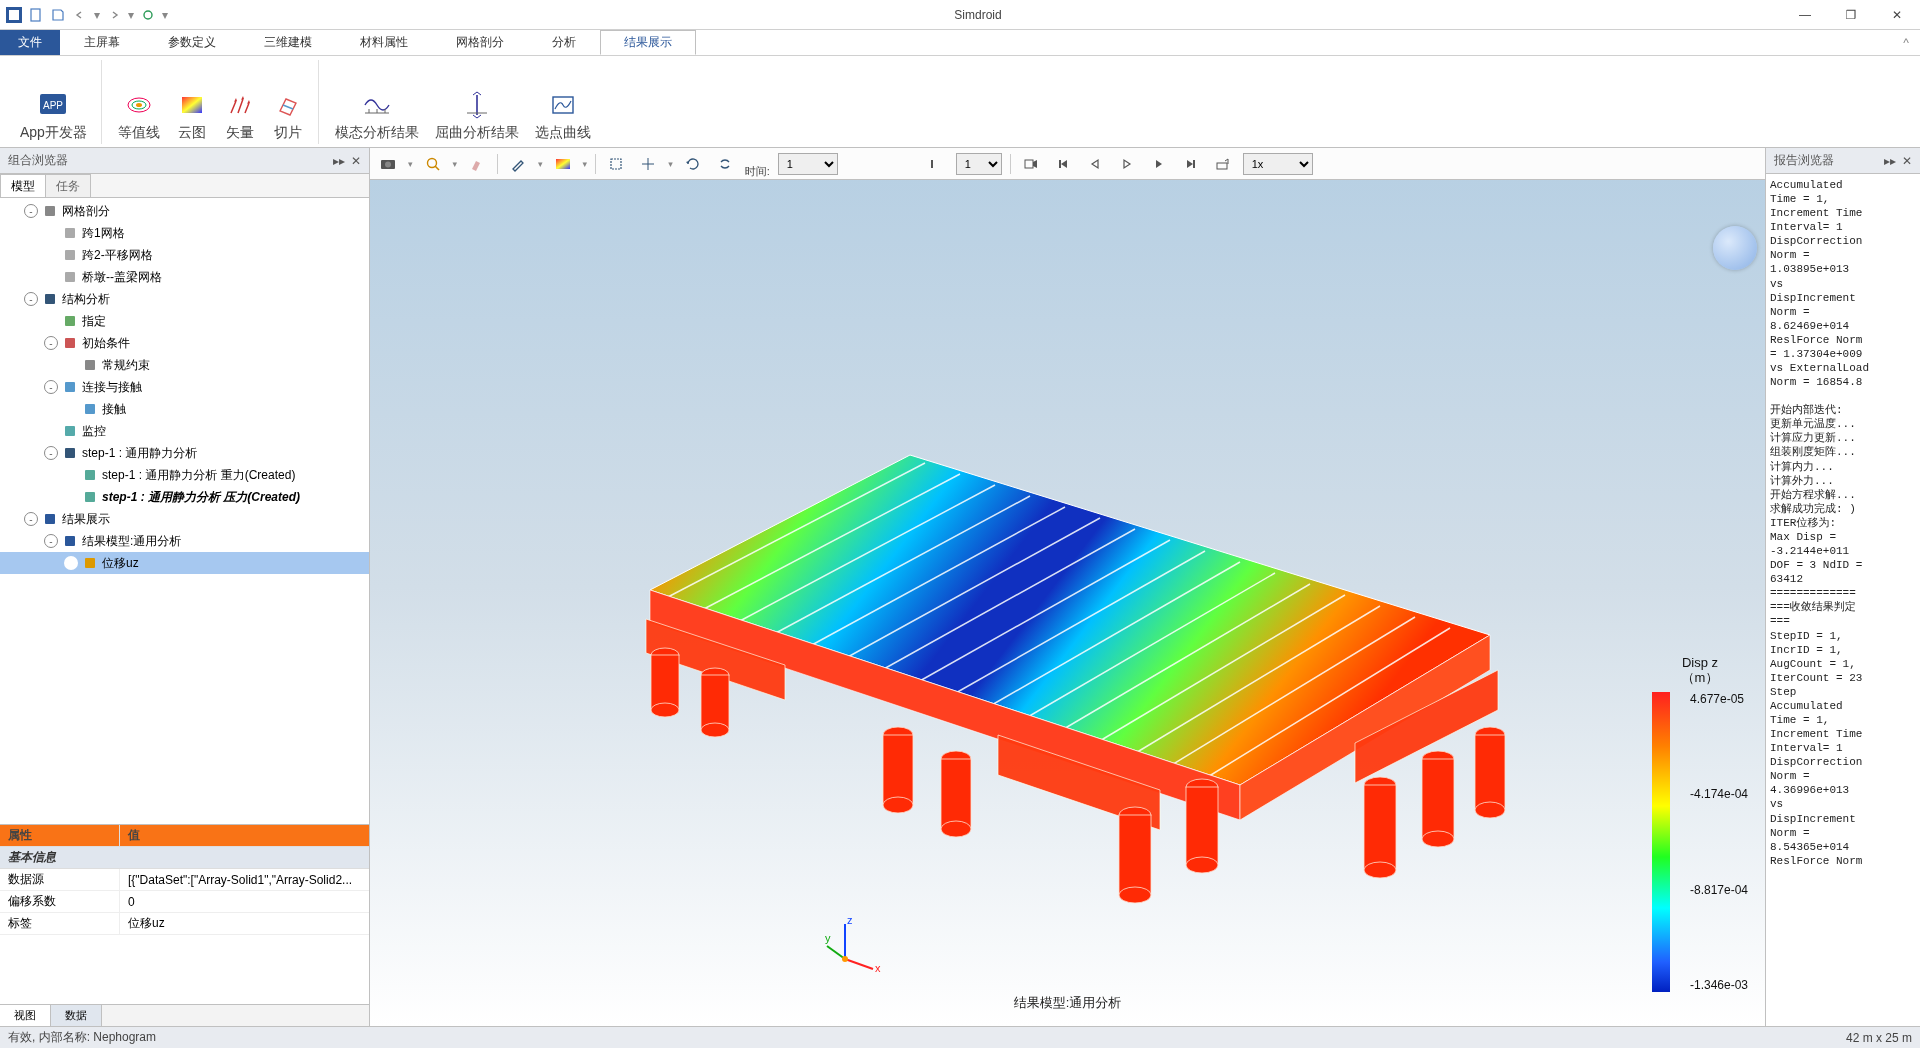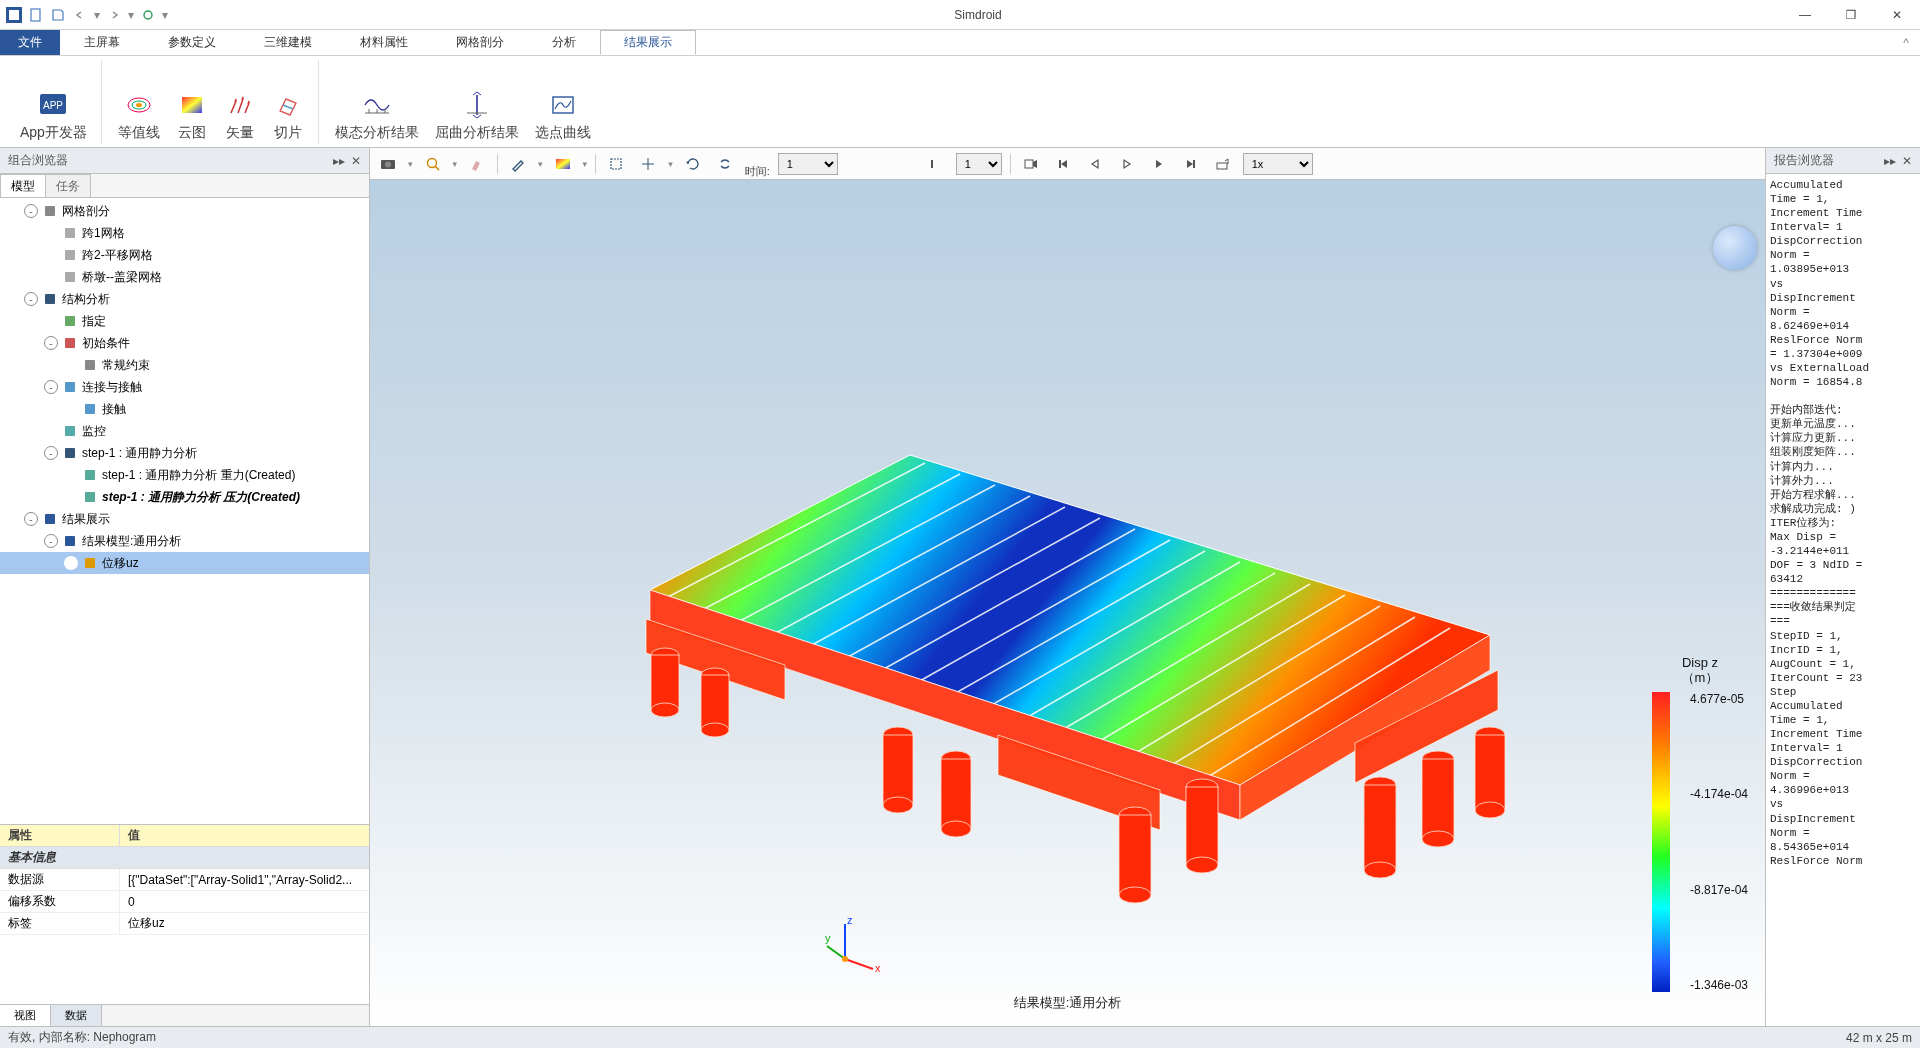--- a/index.html
+++ b/index.html
@@ -29,21 +29,21 @@
 .tab { padding: 0 10px; display: flex; align-items: center; border: 1px solid #c0c0c0; border-bottom: none; background: #fff; margin-right: -1px; }
 .tab.inactive { background: #f0f0f0; color: #666; }
 .tree { flex: 1; overflow-y: auto; padding: 2px 0; background: #fff; }
 .tree-row { display: flex; align-items: center; height: 22px; padding-left: 6px; cursor: pointer; }
 .tree-row.selected { background: #a6c8f0; }
 .exp { width: 14px; height: 14px; border: 1px solid #8a8a8a; border-radius: 7px; display: inline-flex; align-items: center; justify-content: center; font-size: 10px; color: #666; margin-right: 4px; background: #fff; }
 .exp.none { border: none; }
 .tnodeicon { width: 16px; height: 16px; margin-right: 4px; display: inline-flex; align-items: center; justify-content: center; }
 .ind-1 { padding-left: 24px; } .ind-2 { padding-left: 44px; } .ind-3 { padding-left: 64px; text-align: center; }
 .props { height: 180px; border-top: 1px solid #c0c0c0; display: flex; flex-direction: column; }
-.prop-head { display: flex; height: 22px; background: #fef9c3; border-bottom: 1px solid #ddd; }
+.prop-head { display: flex; height: 22px; background: #f97316; border-bottom: 1px solid #ddd; }
 .prop-head div { padding: 0 8px; display: flex; align-items: center; font-weight: bold; color: #444; }
 .prop-head div:first-child { width: 120px; border-right: 1px solid #ddd; }
 .prop-section { height: 22px; background: #e0e6ee; padding: 0 8px; display: flex; align-items: center; font-weight: bold; color: #333; border-bottom: 1px solid #ddd; font-style: italic; }
 .prop-row { display: flex; height: 22px; border-bottom: 1px solid #eee; }
 .prop-row div { padding: 0 8px; display: flex; align-items: center; white-space: nowrap; overflow: hidden; text-overflow: ellipsis; }
 .prop-row div:first-child { width: 120px; border-right: 1px solid #eee; }
 .prop-row div:last-child { flex: 1; }
 .canvas-area { flex: 1; position: relative; background: linear-gradient(180deg, #b6cfe3 0%, #d2dee8 50%, #ffffff 100%); display: flex; flex-direction: column; }
 .canvas-toolbar { height: 32px; background: #fcfcfc; border-bottom: 1px solid #c0c0c0; display: flex; align-items: center; padding: 0 6px; gap: 8px; }
 .ctbtn { width: 24px; height: 24px; display: flex; align-items: center; justify-content: center; cursor: pointer; border-radius: 2px; }

